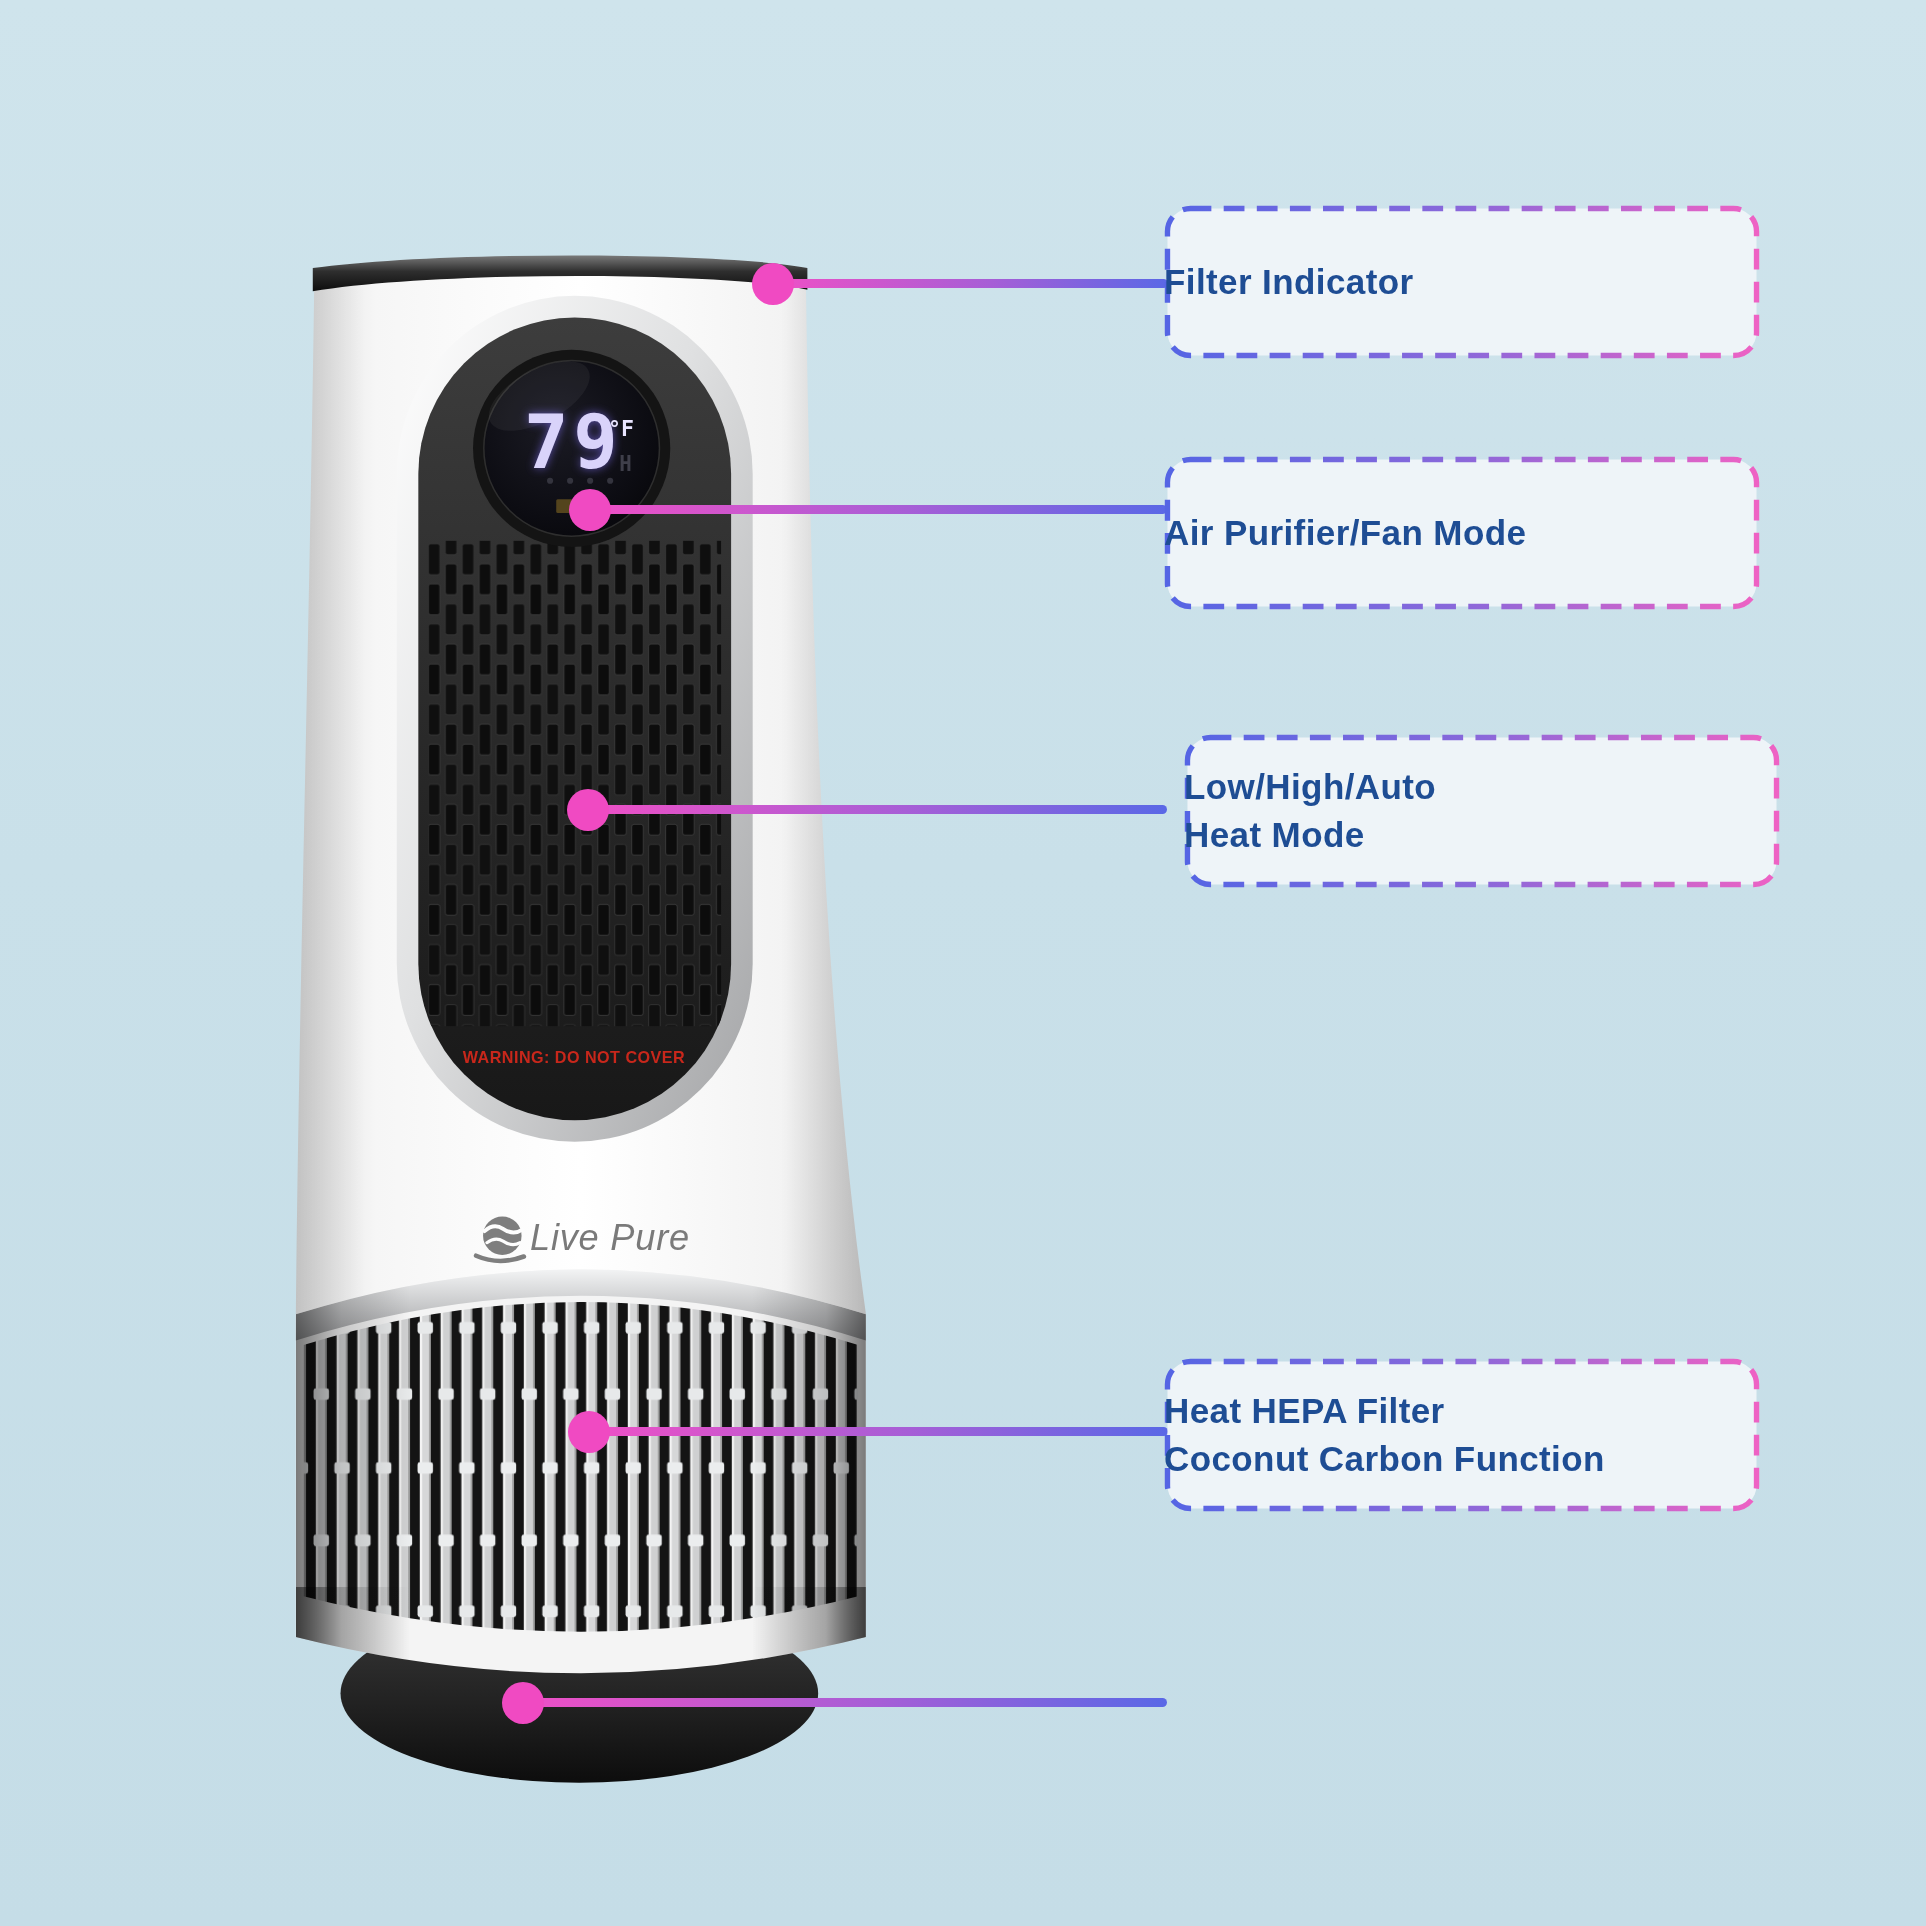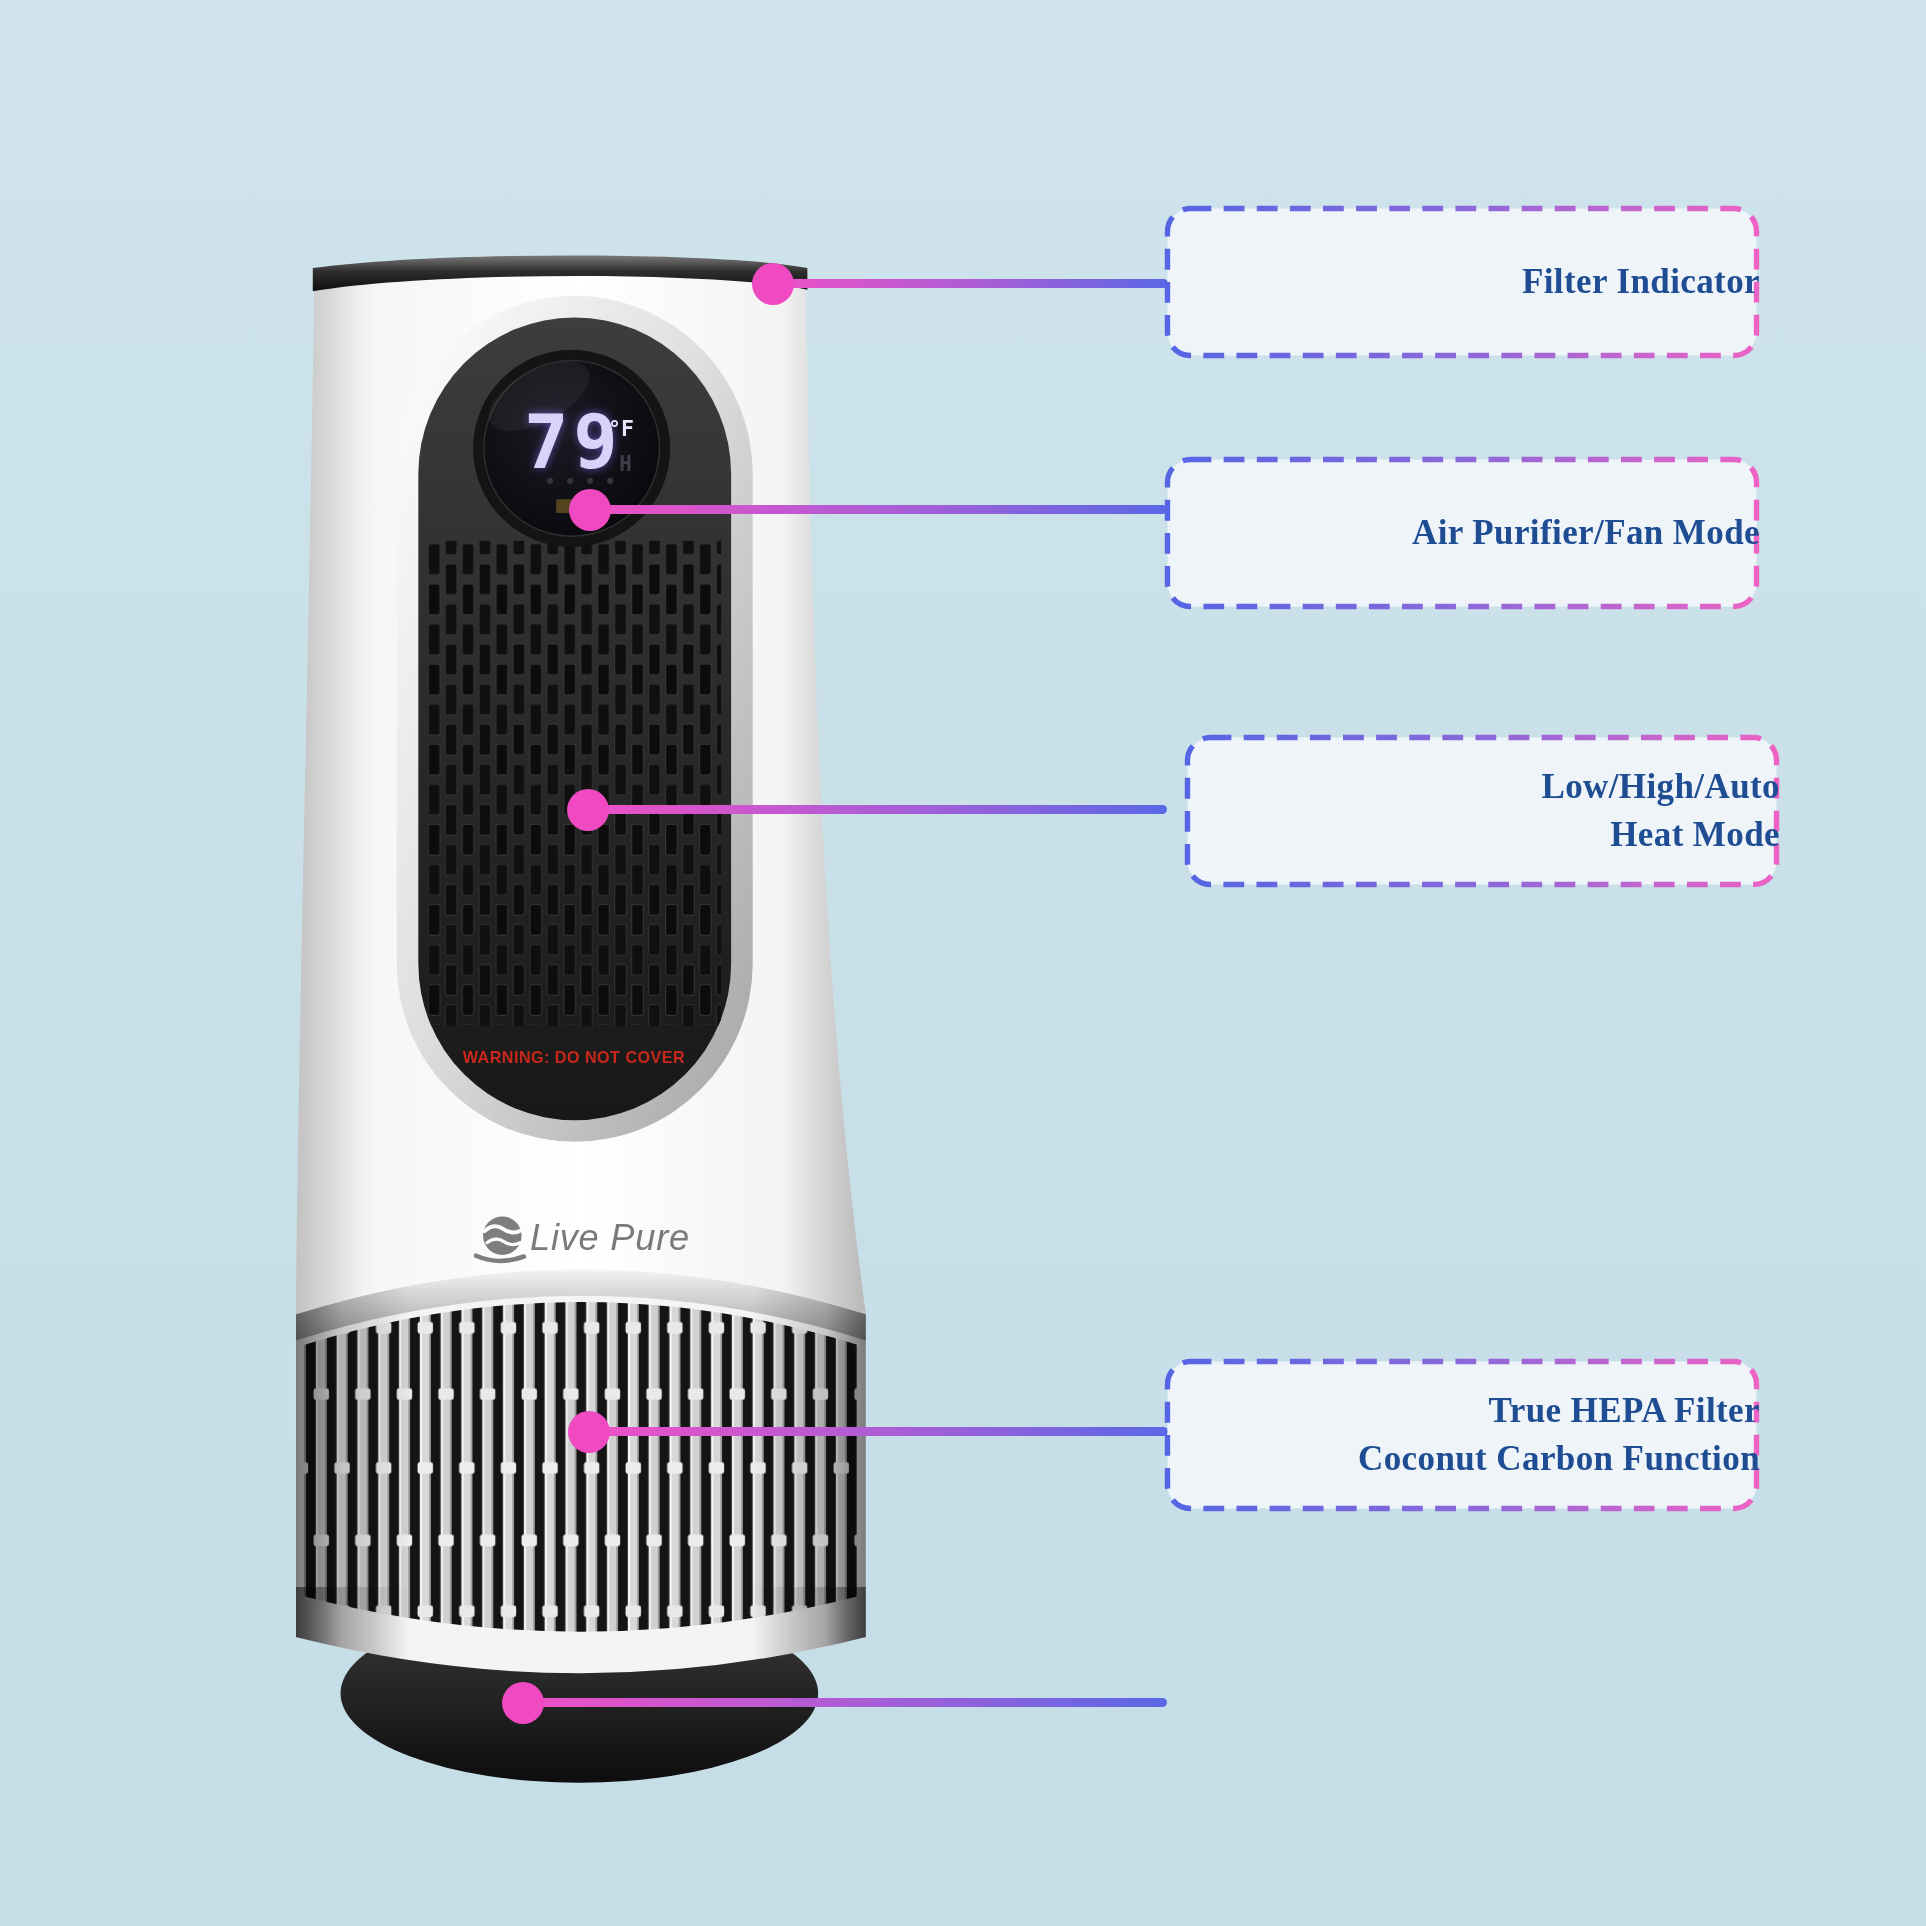--- a/index.html
+++ b/index.html
@@ -16,23 +16,23 @@
     background:linear-gradient(90deg,#ef50c6 0%,#a75ed6 55%,#5a68e6 100%);
   }
   .dot{
     position:absolute;width:42px;height:42px;border-radius:50%;
     background:#f04ac2;
   }
   .callout-box{position:absolute;width:596px;height:154px;}
   .callout-box svg{position:absolute;left:0;top:0;}
   .label-wrap{
     position:absolute;inset:0;display:flex;flex-direction:column;
-    align-items:flex-end;justify-content:center;
+    align-items:flex-start;justify-content:center;
     color:#1e4d94;font-size:35px;font-weight:bold;line-height:48px;
-    letter-spacing:0.4px;text-align:center;font-family:Liberation Serif, serif;
+    letter-spacing:0.4px;text-align:center;
   }
   .seg{font-family:"DejaVu Sans Mono",monospace;}
 </style>
 </head>
 <body>
 
 <div id="stage">
 
   <svg id="product-svg" width="1926" height="1926" viewBox="0 0 2500 2500">
     <defs>
@@ -235,21 +235,21 @@
       <defs>
           <linearGradient id="bg4" x1="0" y1="0" x2="1" y2="0">
         <stop offset="0" stop-color="#5565e4"></stop>
             <stop offset="0.5" stop-color="#8a68da"></stop>
             <stop offset="1" stop-color="#ee62c4"></stop>
       </linearGradient>
         </defs>
       <rect x="4.5" y="4.5" width="765" height="191" rx="30" fill="#eef4f8" stroke="url(#bg4)" stroke-width="7" stroke-dasharray="27 16"></rect>
     </svg>
     <div class="label-wrap">
-      <div>True HEPA Filter</div>
+      <div>Heat HEPA Filter</div>
       <div>Coconut Carbon Function</div>
     </div>
   </div>
 
   <div class="connector" style="left:522px;top:1698px;width:645px;"></div>
   <div class="dot" style="left:502px;top:1682px;"></div>
 
 </div>
 
 

